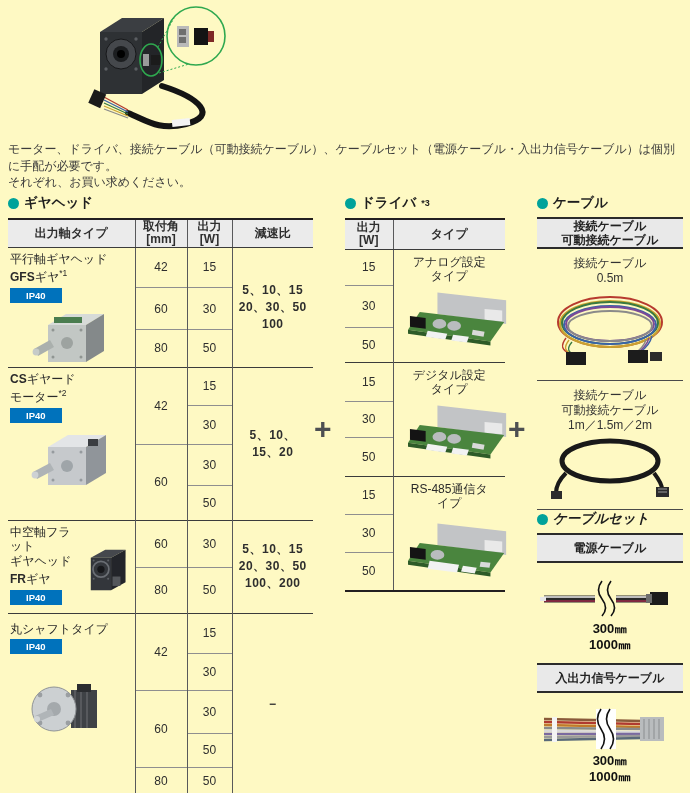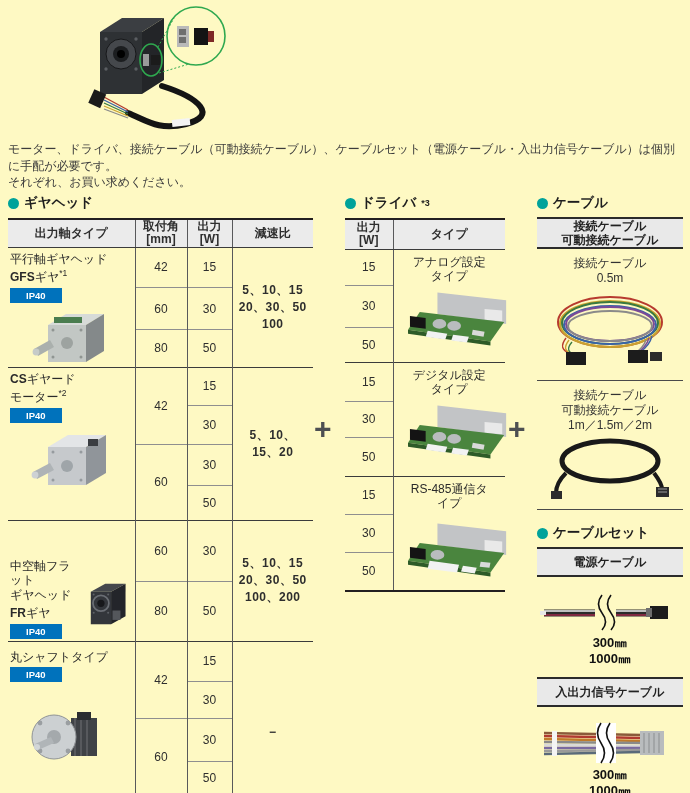--- a/index.html
+++ b/index.html
@@ -44,21 +44,21 @@
 
   
   .cablecol{position:absolute;left:537px;top:194px;width:146px;}
   .gbox{margin-top:5px;background:#e9e9e9;border-top:2px solid #2b2b2b;border-bottom:2px solid #2b2b2b;
         min-height:26px;display:flex;align-items:center;justify-content:center;text-align:center;
         font-size:12px;font-weight:bold;line-height:14px;color:#222;}
   .clabel{margin-top:7px;text-align:center;font-size:12px;line-height:15px;color:#333;}
   .cimg{display:block;margin:4px auto 0 auto;}
   .sep{border:none;border-top:1.5px solid #4a4a4a;margin:8px 0 0 0;}
   .lengths{margin-top:2px;text-align:center;font-size:13px;font-weight:bold;line-height:16px;color:#111;}
-  .cs-title{margin-top:14px;}
+  .cs-title{font-style:italic;}
 </style>
 </head>
 <body>
 
 <div class="page">
 
   <svg class="abs" style="left:78px;top:2px;" width="162" height="136" viewBox="0 0 162 136">
     <polygon points="22,30 44,16 86,16 64,30" fill="#3b3e42"></polygon>
     <polygon points="64,30 86,16 86,78 64,92" fill="#232528"></polygon>
     <rect x="22" y="30" width="42" height="62" fill="#2e3134"></rect>
@@ -184,21 +184,21 @@
       <tr style="height:41px">
         <td class="num colline" rowspan="2">60</td>
         <td class="num colline">30</td>
       </tr>
       <tr style="height:35px">
         <td class="num colline">50</td>
       </tr>
 
       <tr class="gs" style="height:47px">
         <td class="typecell" rowspan="2">
-          <div style="display:flex;gap:13px;margin-top:34px;">
+          <div style="display:flex;gap:13px;">
             <div>
               <div class="tname pre"><span>中空軸フラット
 ギヤヘッド
 </span><b>FR</b><span>ギヤ</span><sup></sup></div>
               <span class="badge">IP40</span>
             </div>
             <svg style="margin-top:12px;" width="62" height="66" viewBox="0 0 62 66">
               <polygon points="8,16 28,5 56,5 36,16" fill="#45484d"></polygon>
               <polygon points="36,16 56,5 56,50 36,61" fill="#23252a"></polygon>
               <rect x="8" y="16" width="28" height="45" fill="#33363b"></rect>

